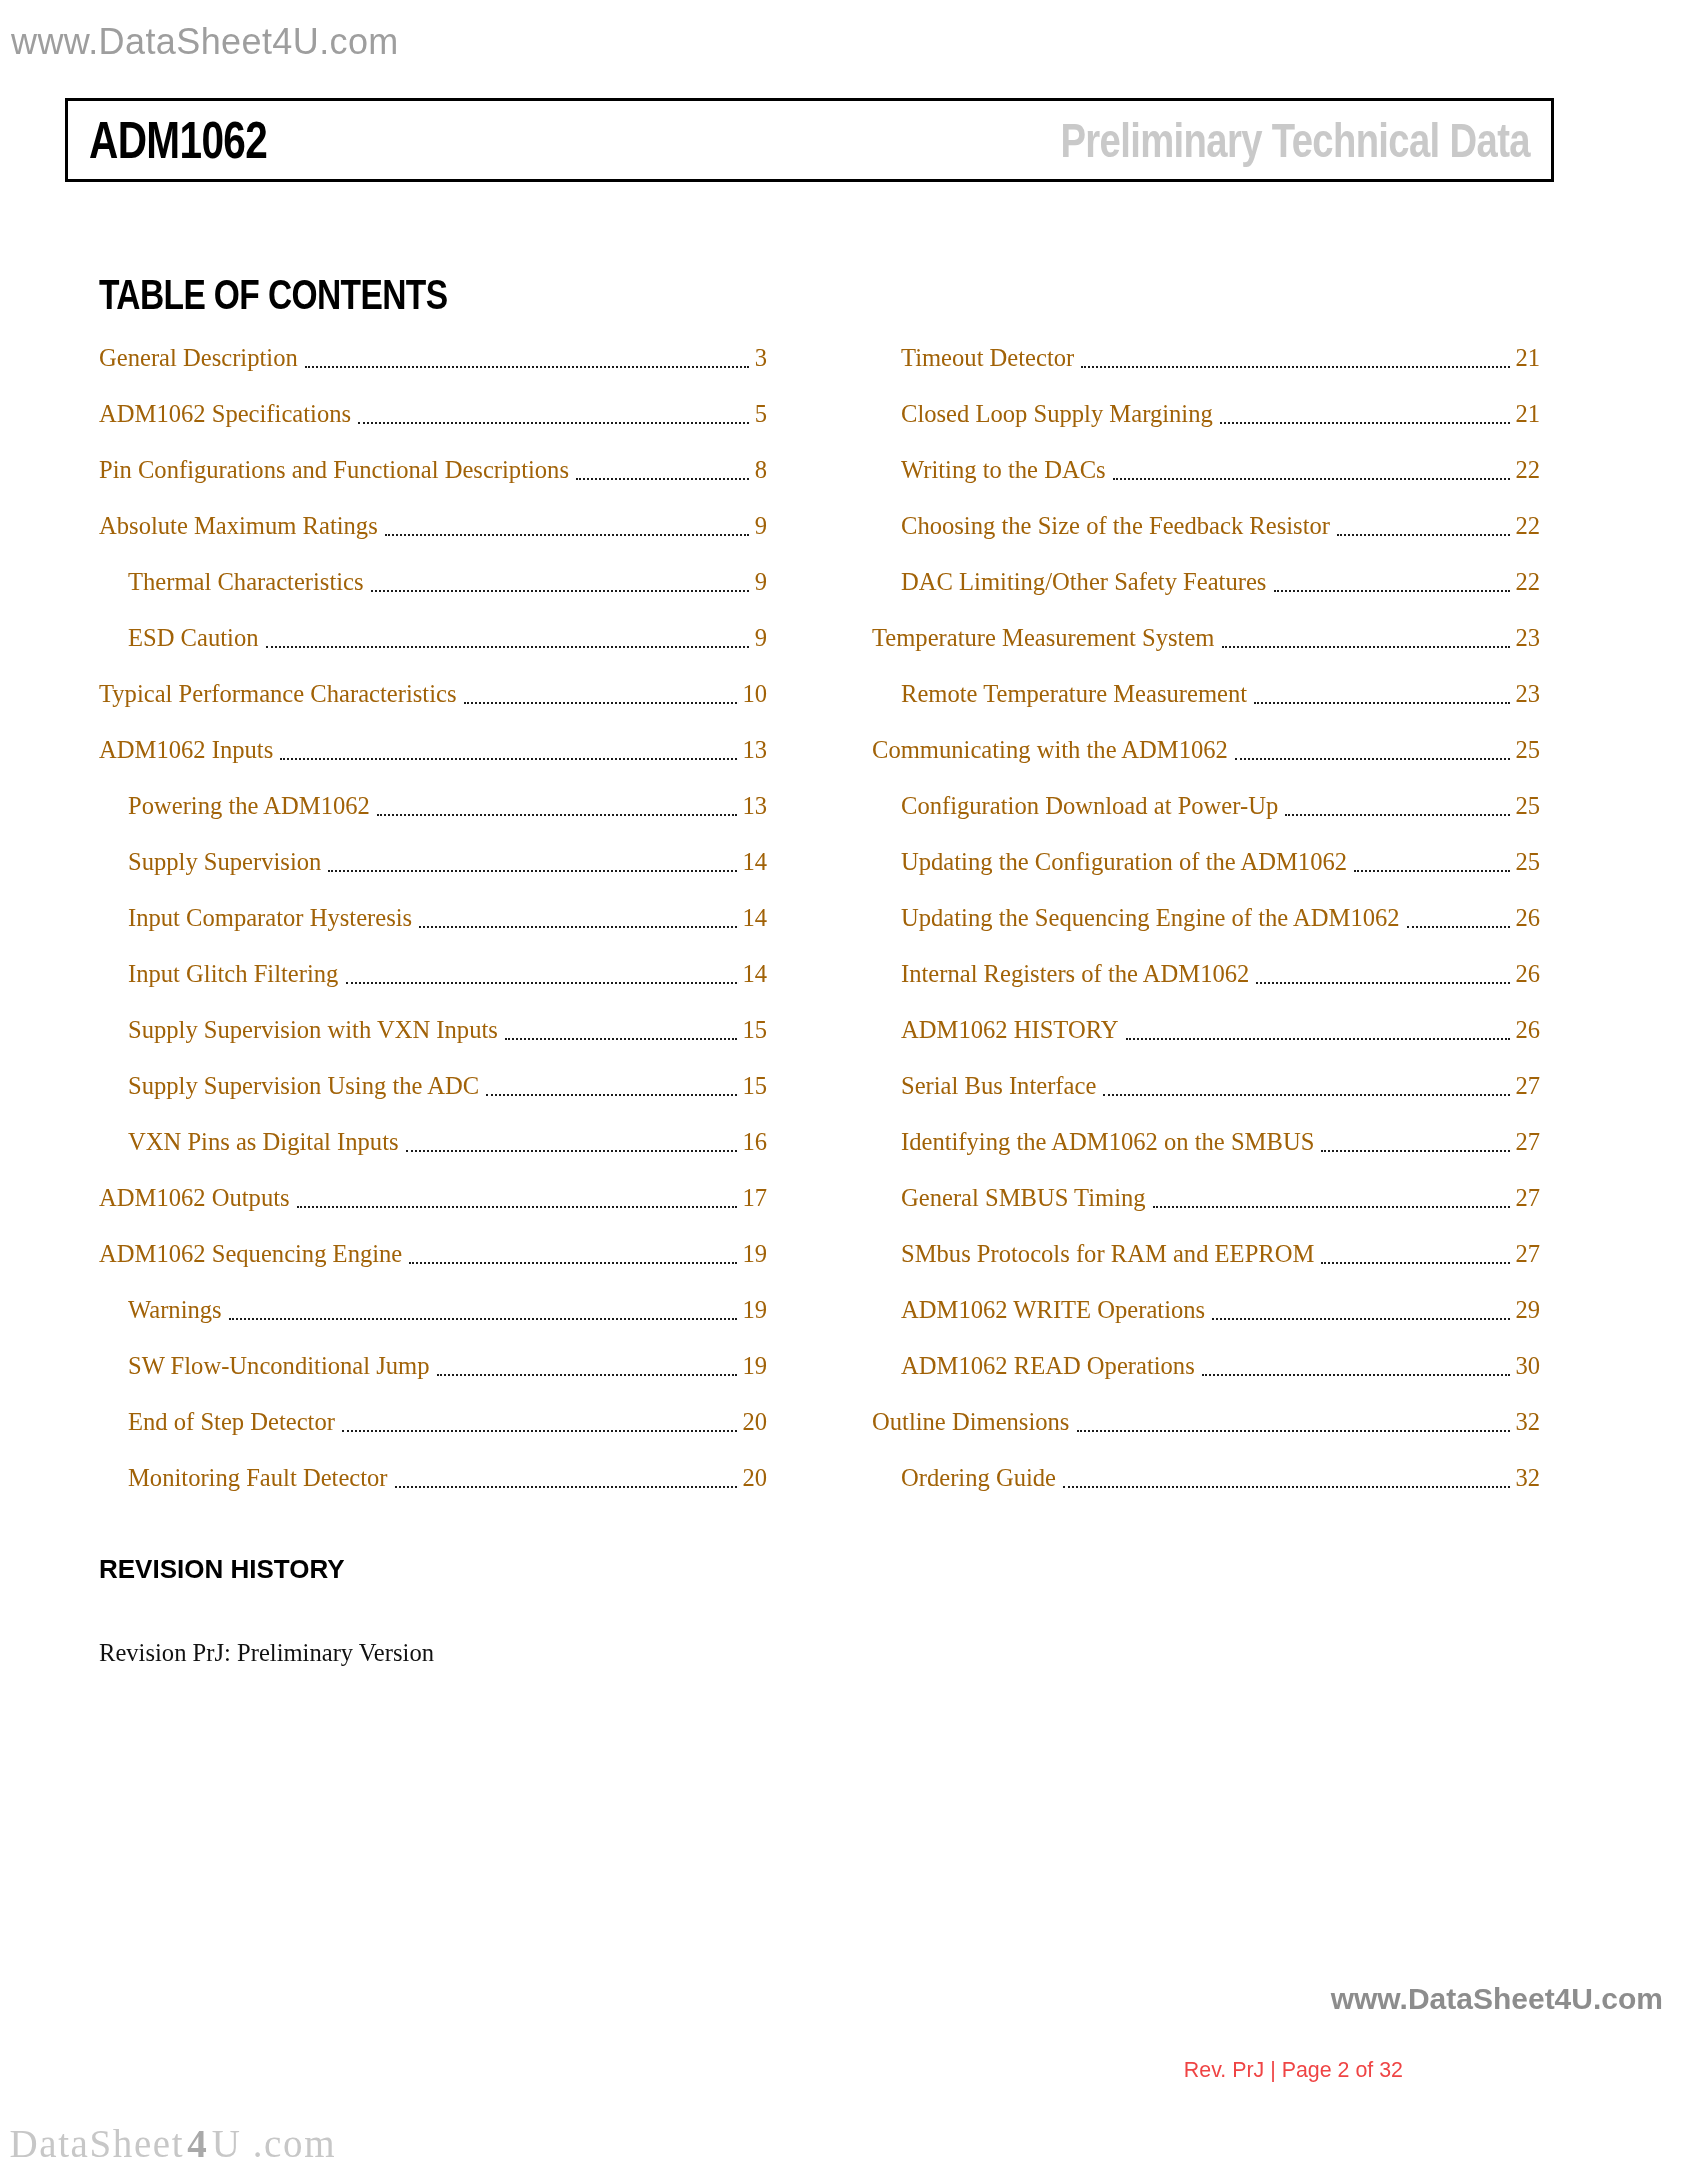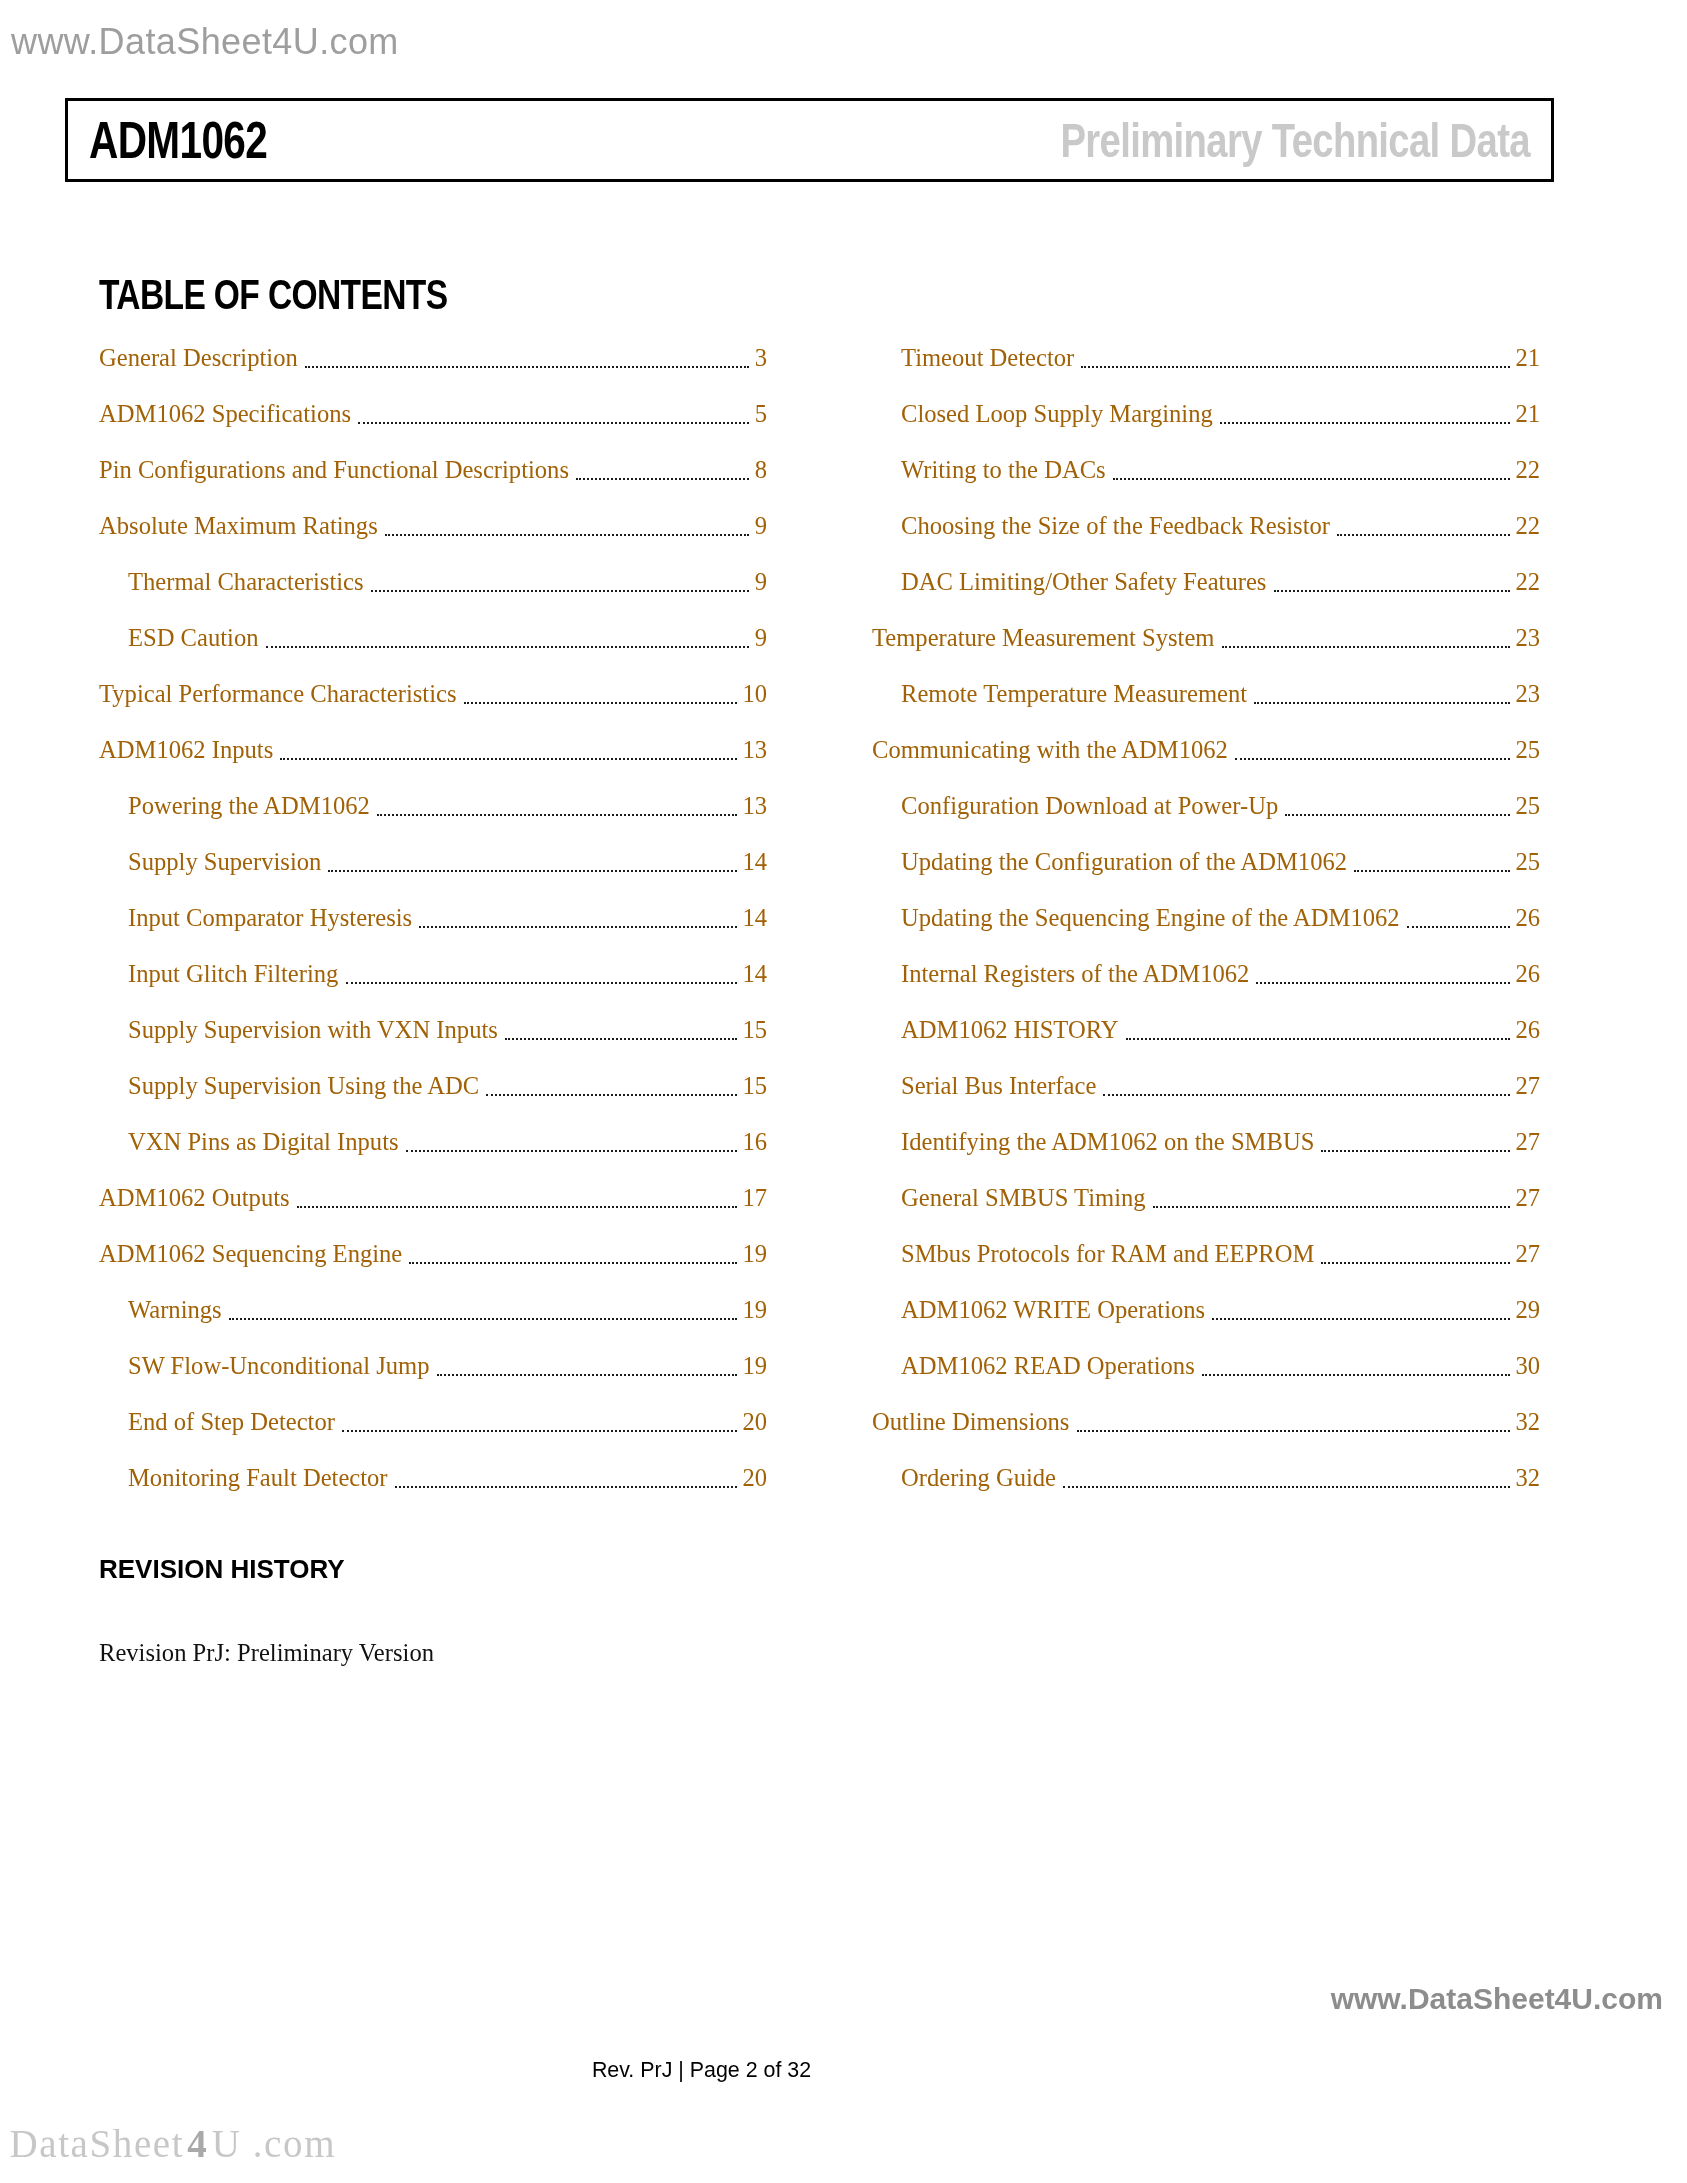--- a/index.html
+++ b/index.html
@@ -83,23 +83,23 @@
     font-size: 26px; font-weight: bold; color: #000;
     letter-spacing: 0px;
   }
   .rev-entry {
     position: absolute; left: 99px; top: 1610px;
     font-size: 24.6px; color: #111; margin-top: 29px;
   }
   
   .footer {
     position: absolute; left: 0; top: 2058px; width: 1403px;
-    text-align: center;
-    font-family: "Liberation Sans", sans-serif;
-    font-size: 21.4px; color: #000000;
+    text-align: right;
+    font-family: "Liberation Sans", sans-serif;
+    font-size: 21.4px; color: #ef4444;
   }
 </style>
 </head>
 <body>
 
 <div class="page">
 
   <div class="wm-top">www.DataSheet4U.com</div>
 
   <div class="header-box">

